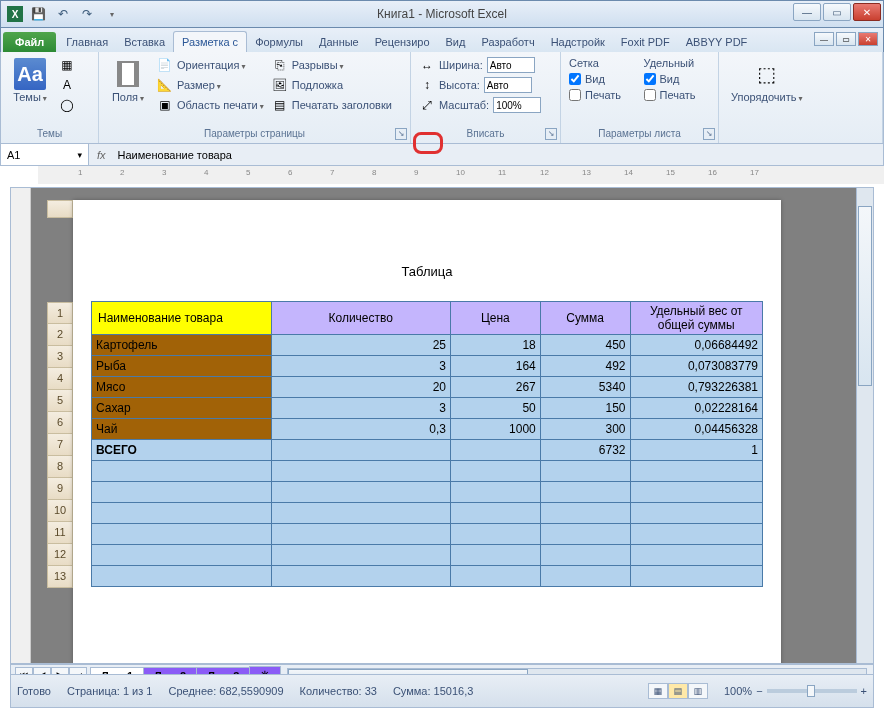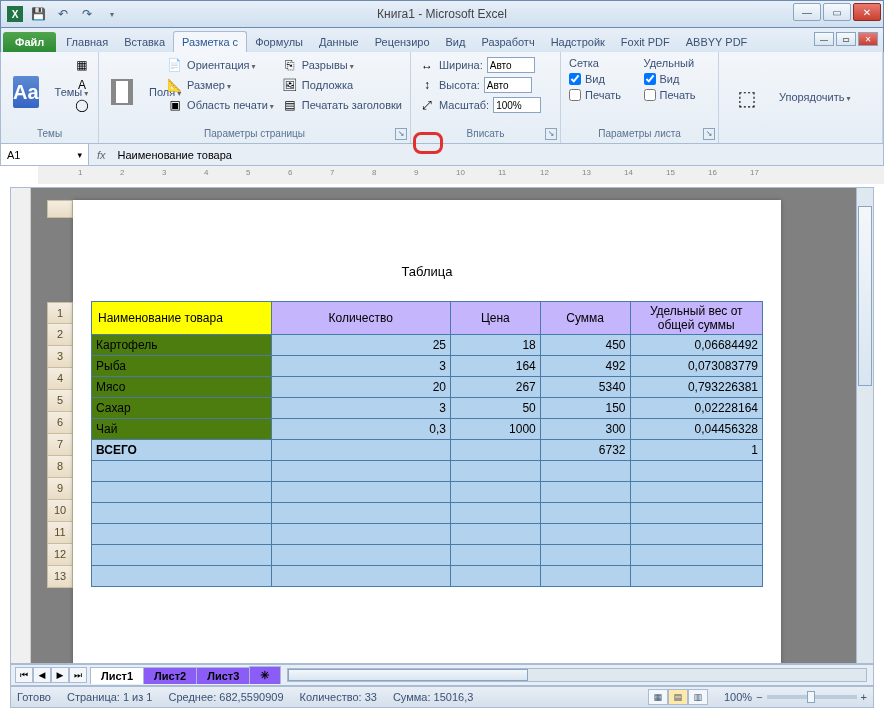--- a/index.html
+++ b/index.html
@@ -20,21 +20,21 @@
 .file-tab { background:linear-gradient(#4fa54c,#2d8a35); color:#fff; padding:4px 12px; border-radius:3px 3px 0 0; margin-right:2px; font-weight:bold; }
 .tab { padding:4px 8px; color:#3b5176; cursor:pointer;margin-top:24px; }
 .tab.active { background:#f3f6fa; border:1px solid #a9bcd4; border-bottom:none; border-radius:3px 3px 0 0; color:#2b5797; }
 .help-icon { margin-left:auto; padding:4px 8px; color:#3565c3; font-weight:bold; }
 
 
 .ribbon { height:92px; background:linear-gradient(#f3f6fa,#e5edf5); border:1px solid #a9bcd4; border-top:none; display:flex; font-size:11px; position:relative; }
 .group { border-right:1px solid #c3d3e4; padding:4px 8px 2px 8px; display:flex; flex-direction:column; position:relative; }
 .group-label { text-align:center; font-size:10px; color:#5b7393; margin-top:auto; padding-bottom:2px; }
 .group-body { display:flex; gap:8px; flex:1; }
-.vbtn { display:flex; flex-direction:row; align-items:center; justify-content:flex-start; gap:16px; padding:2px 4px; min-width:42px; }
+.vbtn { display:flex; flex-direction:column; align-items:center; justify-content:flex-start; gap:2px; padding:2px 4px; min-width:42px; }
 .vbtn .ic { width:32px; height:32px; display:flex; align-items:center; justify-content:center; font-size:20px; }
 .vbtn .lbl { font-size:11px; color:#3b5176; text-align:center; line-height:1; }
 .smallrow { display:flex; align-items:center; gap:4px; padding:1px 0; }
 .smallrow .ic { width:16px; height:16px; display:flex; align-items:center; justify-content:center; font-size:12px; }
 .smallrow .lbl { font-size:11px; color:#3b5176; white-space:nowrap; }
 .dd::after { content:"▾"; font-size:8px; margin-left:2px; color:#666; }
 .stackcol { display:flex; flex-direction:column; gap:2px; }
 .inp { width:48px; height:16px; border:1px solid #8aa5c2; font-size:10px; padding:0 2px; background:#fff; }
 .cb { width:12px; height:12px; }
 .launcher { position:absolute; bottom:3px; right:3px; width:12px; height:12px; border:1px solid #8aa5c2; font-size:8px; text-align:center; line-height:10px; color:#5b7393; cursor:pointer; }
@@ -68,37 +68,37 @@
 .colhdr:first-child{ border-left:1px solid #c9bd9f; }
 .corner { position:absolute; left:16px; top:12px; width:26px; height:18px; background:linear-gradient(#f4ede0,#e8dcc5); border:1px solid #c9bd9f; }
 
 
 .pagebody { position:absolute; left:0; top:30px; right:0; bottom:0; padding:34px 18px 0 18px; }
 .ptitle { text-align:center; font-size:13px; margin-bottom:22px; }
 table.data { border-collapse:collapse; width:100%; font-size:12px; }
 table.data th, table.data td { border:1px solid #4a7aa8; padding:2px 4px; height:21px; }
 table.data th { background:#c4b5fd; font-weight:normal; text-align:center; }
 table.data th.first { background:#ffff00; text-align:left; padding-left:6px; }
-table.data td.name { background:#4d7c0f; }
+table.data td.name { background:#a16207; }
 table.data td.num { background:#b3d2ed; text-align:right; }
 table.data tr.total td.name { font-weight:bold; background:#b3d2ed; }
 table.data tr.total td { font-weight:normal; }
 .emptyrows td { background:#b3d2ed; }
 
 
 .sheettabs { position:absolute; bottom:26px; left:10px; right:10px; height:22px; background:#e8eef5; border:1px solid #a9bcd4; display:flex; align-items:center; font-size:11px; }
 .navbtns { display:flex; gap:0; padding:0 4px; }
 .navbtn { width:18px; height:16px; border:1px solid #a9bcd4; background:#f4f7fa; font-size:9px; display:flex; align-items:center; justify-content:center; }
 .stab { padding:2px 10px; background:#8b5cf6; border:1px solid #a9bcd4; border-bottom:none; margin-left:-1px;font-weight:bold; }
 .stab.active { font-weight:bold; background:#fff; }
 .hscroll { flex:1; margin:0 6px; height:14px; background:#dfe7ef; border:1px solid #a9bcd4; position:relative; }
 .hscroll .thumb { position:absolute; left:0; width:240px; height:100%; background:linear-gradient(#f4f7fa,#d8e5f0); border:1px solid #8aa5c2; }
 
 
-.status { position:absolute; bottom:4px; left:10px; right:10px; height:22px; background:linear-gradient(#e8eef5,#d5e0ec); border:1px solid #a9bcd4; display:flex; align-items:center; font-size:11px; color:#3b5176; padding:0 6px; gap:16px; }
+.status { position:absolute; bottom:4px; left:10px; right:10px; height:34px; background:linear-gradient(#e8eef5,#d5e0ec); border:1px solid #a9bcd4; display:flex; align-items:center; font-size:11px; color:#3b5176; padding:0 6px; gap:16px; }
 .status .spacer { flex:1; }
 .viewbtns { display:flex; }
 .viewbtn { width:20px; height:16px; border:1px solid #a9bcd4; background:#f4f7fa; font-size:9px; display:flex; align-items:center; justify-content:center; }
 .zoom { display:flex; align-items:center; gap:4px; }
 .slider { width:90px; height:4px; background:#bcd; position:relative; }
 .slider .knob { position:absolute; left:45%; top:-4px; width:8px; height:12px; background:#f4f7fa; border:1px solid #8aa5c2; }
 
 
 .mdicontrols { position:absolute; right:6px; top:32px; display:flex; gap:2px; z-index:50; }
 .mdicontrols .wbtn { width:20px; height:14px; background:linear-gradient(#f6f9fc,#d8e5f0); border:1px solid #8aa5c2; font-size:8px; display:flex; align-items:center; justify-content:center; }

